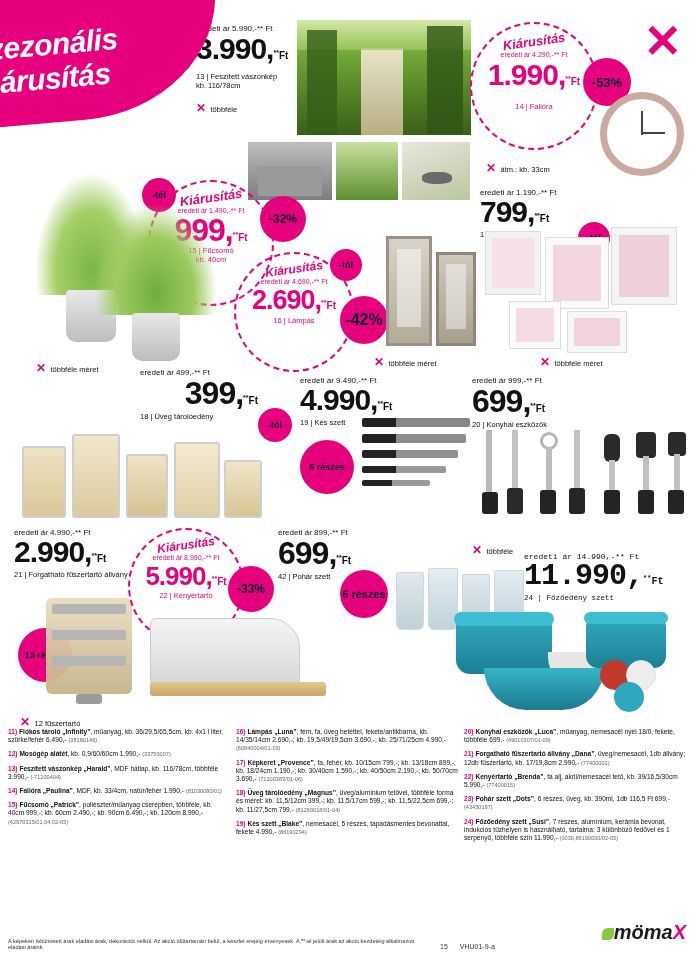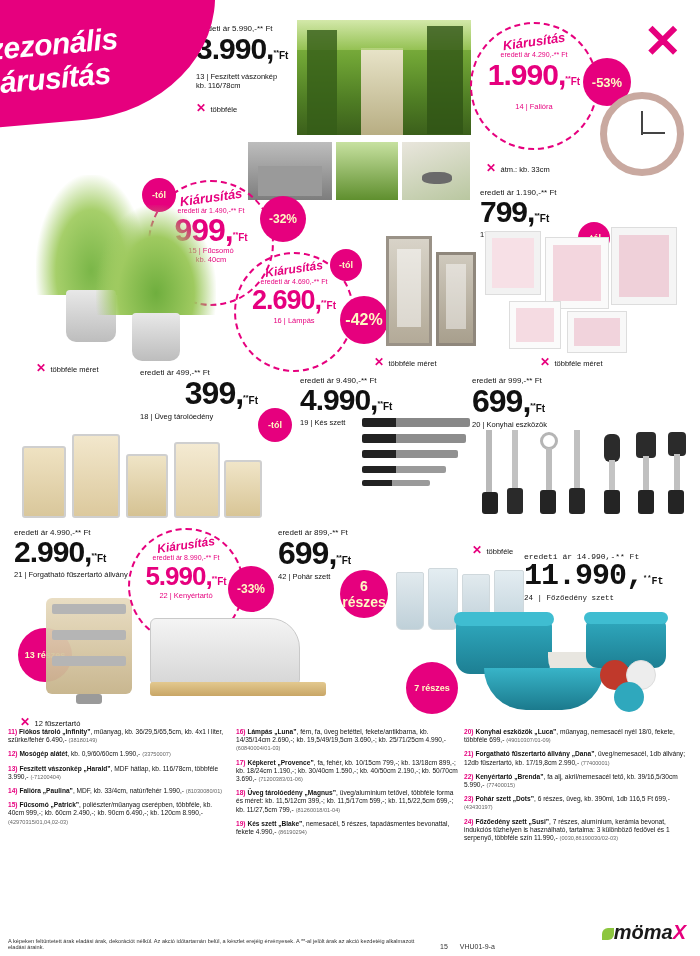--- a/index.html
+++ b/index.html
@@ -37,21 +37,21 @@
   .orig { font-size:8px; color:#111; }
   .price { font-weight:bold; letter-spacing:-1px; line-height:1; }
   .price .ft { font-size:10px; font-weight:bold; letter-spacing:0; }
   .price .ft sup { font-size:7px; }
   .label { font-size:7.5px; line-height:9px; }
   .xmark { color:#e6007e; font-weight:bold; font-size:12px; }
   .note { font-size:7.5px; color:#111; }
 
   .burst {
     position:absolute; border-radius:50%;
-    background:#e6007e; color:#fef9c3; display:flex;
+    background:#e6007e; color:#0f172a; display:flex;
     align-items:center; justify-content:center;
     font-weight:bold; text-align:center;
   }
 
   .dashcircle {
     position:absolute; border-radius:50%;
     border:2px dashed #e6007e; color:#e6007e;
     text-align:center;
   }
   .kiarusitas {
@@ -231,20 +231,21 @@
     <div style="position:absolute;left:208px;top:36px;width:38px;height:58px;background:linear-gradient(180deg,#f0e5c8,#d8c596);border:2px solid #cfcfcf;border-radius:3px;"></div>
   </div>
 
   <div style="position:absolute;left:300px;top:376px;width:130px;">
     <div class="orig">eredeti ár 9.490,-** Ft</div>
     <div class="price" style="font-size:30px;">
       <span>4.</span><span>990,</span><span class="ft"><sup>**</sup><span>Ft</span></span>
     </div>
     <div class="label" style="margin-top:3px;">19 | Kés szett</div>
   </div>
+  <div class="burst" style="left:300px;top:440px;width:54px;height:54px;font-size:9px;">5 részes</div>
 
   <div style="position:absolute;left:362px;top:414px;width:110px;height:90px;">
     <div style="position:absolute;left:0;top:4px;width:108px;height:9px;background:linear-gradient(90deg,#222 0 34px,#888 34px 100%);border-radius:2px;"></div>
     <div style="position:absolute;left:0;top:20px;width:104px;height:9px;background:linear-gradient(90deg,#222 0 34px,#8d8d8d 34px 100%);border-radius:2px;"></div>
     <div style="position:absolute;left:0;top:36px;width:96px;height:8px;background:linear-gradient(90deg,#222 0 34px,#909090 34px 100%);border-radius:2px;"></div>
     <div style="position:absolute;left:0;top:52px;width:84px;height:7px;background:linear-gradient(90deg,#222 0 34px,#9a9a9a 34px 100%);border-radius:2px;"></div>
     <div style="position:absolute;left:0;top:66px;width:68px;height:6px;background:linear-gradient(90deg,#222 0 30px,#9a9a9a 30px 100%);border-radius:2px;"></div>
   </div>
 
   <div style="position:absolute;left:472px;top:376px;width:140px;">
@@ -315,37 +316,36 @@
     <div style="position:absolute;left:0;top:64px;width:176px;height:14px;background:linear-gradient(180deg,#e3c98f,#c8a666);border-radius:3px;"></div>
   </div>
 
   <div style="position:absolute;left:278px;top:528px;width:120px;">
     <div class="orig">eredeti ár 899,-** Ft</div>
     <div class="price" style="font-size:32px;">
       <span>699,</span><span class="ft"><sup>**</sup><span>Ft</span></span>
     </div>
     <div class="label" style="margin-top:3px;">42 | Pohár szett</div>
   </div>
-  <div class="burst" style="left:340px;top:570px;width:48px;height:48px;font-size:14px;">6 részes</div>
+  <div class="burst" style="left:340px;top:570px;width:48px;height:48px;font-size:11px;">6 részes</div>
 
   <div style="position:absolute;left:396px;top:562px;width:132px;height:72px;">
     <div style="position:absolute;left:0;top:10px;width:28px;height:58px;background:linear-gradient(180deg,rgba(220,230,235,.85),rgba(180,200,210,.85));border:1px solid #cfd8dc;border-radius:2px 2px 6px 6px;"></div>
     <div style="position:absolute;left:32px;top:6px;width:30px;height:62px;background:linear-gradient(180deg,rgba(225,235,240,.9),rgba(185,205,215,.9));border:1px solid #cfd8dc;border-radius:2px 2px 6px 6px;"></div>
     <div style="position:absolute;left:66px;top:12px;width:28px;height:56px;background:linear-gradient(180deg,rgba(220,230,235,.85),rgba(180,200,210,.85));border:1px solid #cfd8dc;border-radius:2px 2px 6px 6px;"></div>
     <div style="position:absolute;left:98px;top:8px;width:30px;height:60px;background:linear-gradient(180deg,rgba(225,235,240,.9),rgba(185,205,215,.9));border:1px solid #cfd8dc;border-radius:2px 2px 6px 6px;"></div>
   </div>
 
   <div style="position:absolute;left:524px;top:552px;width:136px;font-family:Liberation Mono, monospace;">
     <div class="orig">eredeti ár 14.990,-** Ft</div>
     <div class="price" style="font-size:30px;">
       <span>11.</span><span>990,</span><span class="ft"><sup>**</sup><span>Ft</span></span>
     </div>
     <div class="label" style="margin-top:3px;">24 | Főzőedény szett</div>
   </div>
-  <div class="burst" style="left:406px;top:662px;width:52px;height:52px;font-size:9px;">7 részes</div>
 
   <div style="position:absolute;left:436px;top:596px;width:250px;height:120px;">
     <div style="position:absolute;left:20px;top:24px;width:96px;height:54px;background:linear-gradient(180deg,#2fa8bd,#1d7f93);border-radius:6px 6px 14px 14px;"></div>
     <div style="position:absolute;left:18px;top:16px;width:100px;height:14px;background:#3fbdd1;border-radius:7px;"></div>
     <div style="position:absolute;left:112px;top:56px;width:58px;height:34px;background:#e8e6e0;border-radius:0 0 30px 30px;"></div>
     <div style="position:absolute;left:150px;top:24px;width:80px;height:48px;background:linear-gradient(180deg,#2fa8bd,#1d7f93);border-radius:6px 6px 12px 12px;"></div>
     <div style="position:absolute;left:148px;top:16px;width:84px;height:12px;background:#3fbdd1;border-radius:6px;"></div>
     <div style="position:absolute;left:48px;top:72px;width:120px;height:42px;background:linear-gradient(180deg,#38b4c8,#1b7a8d);border-radius:0 0 50px 50px;"></div>
   </div>
 

